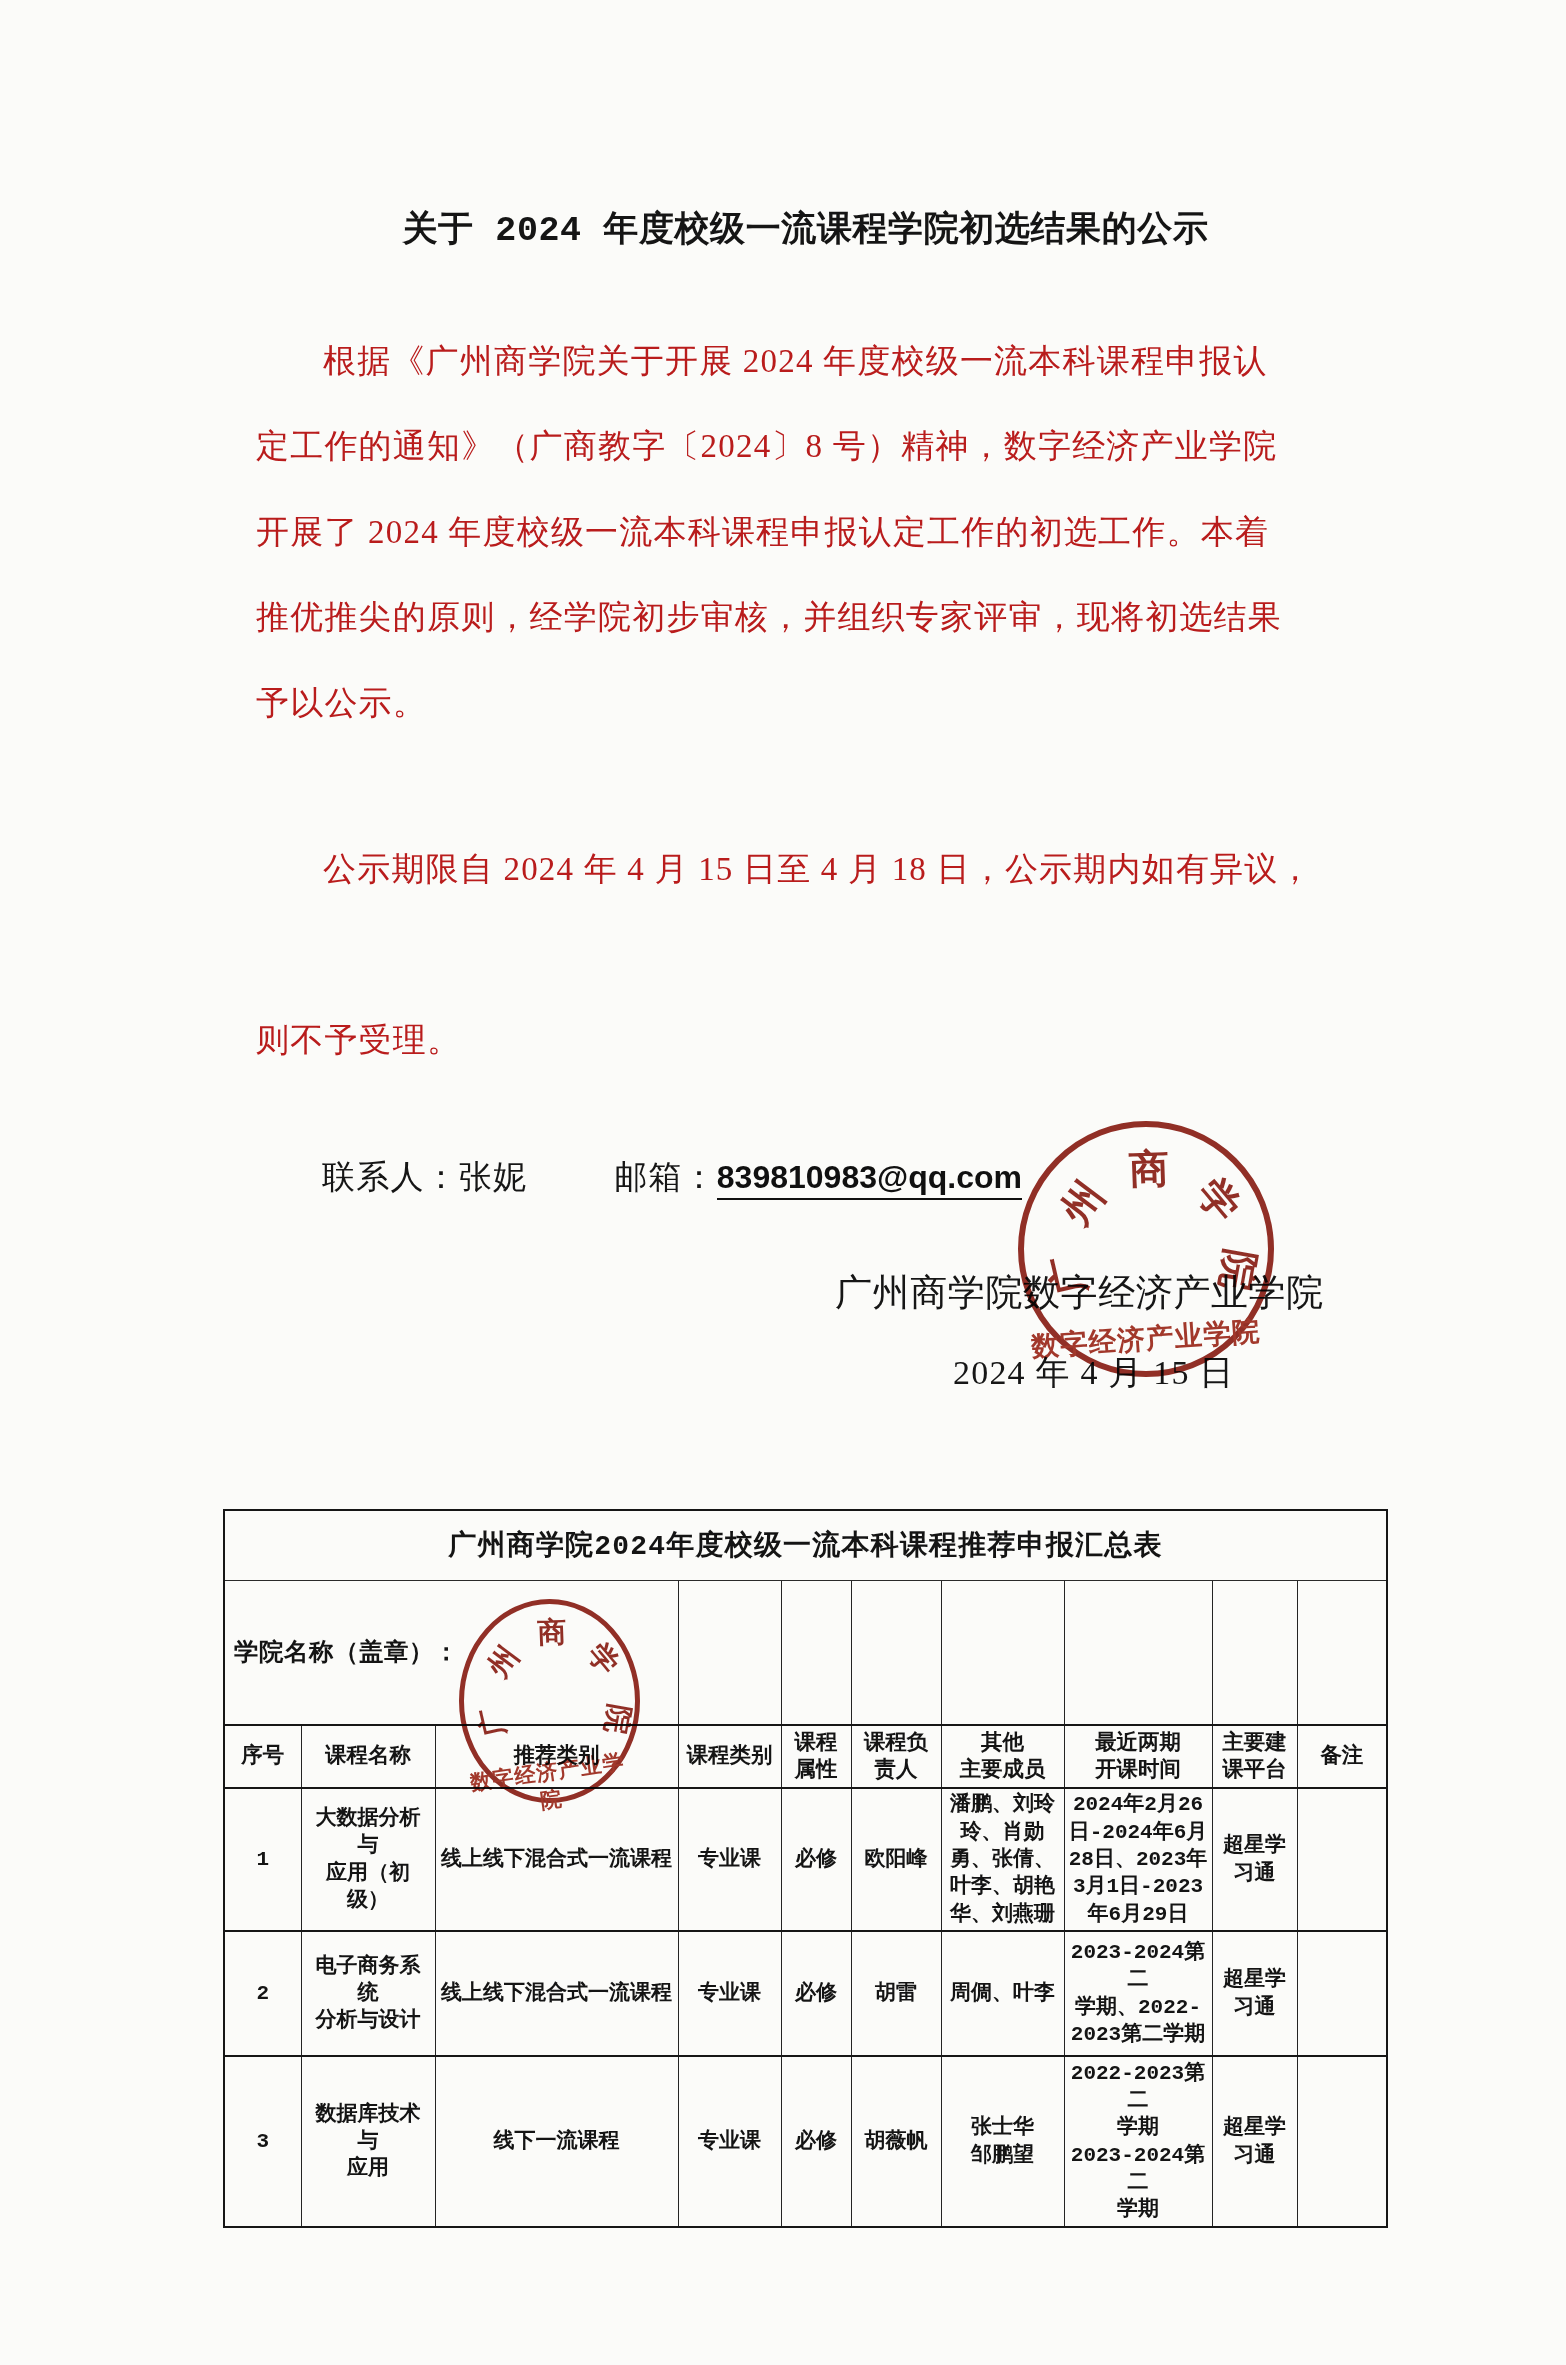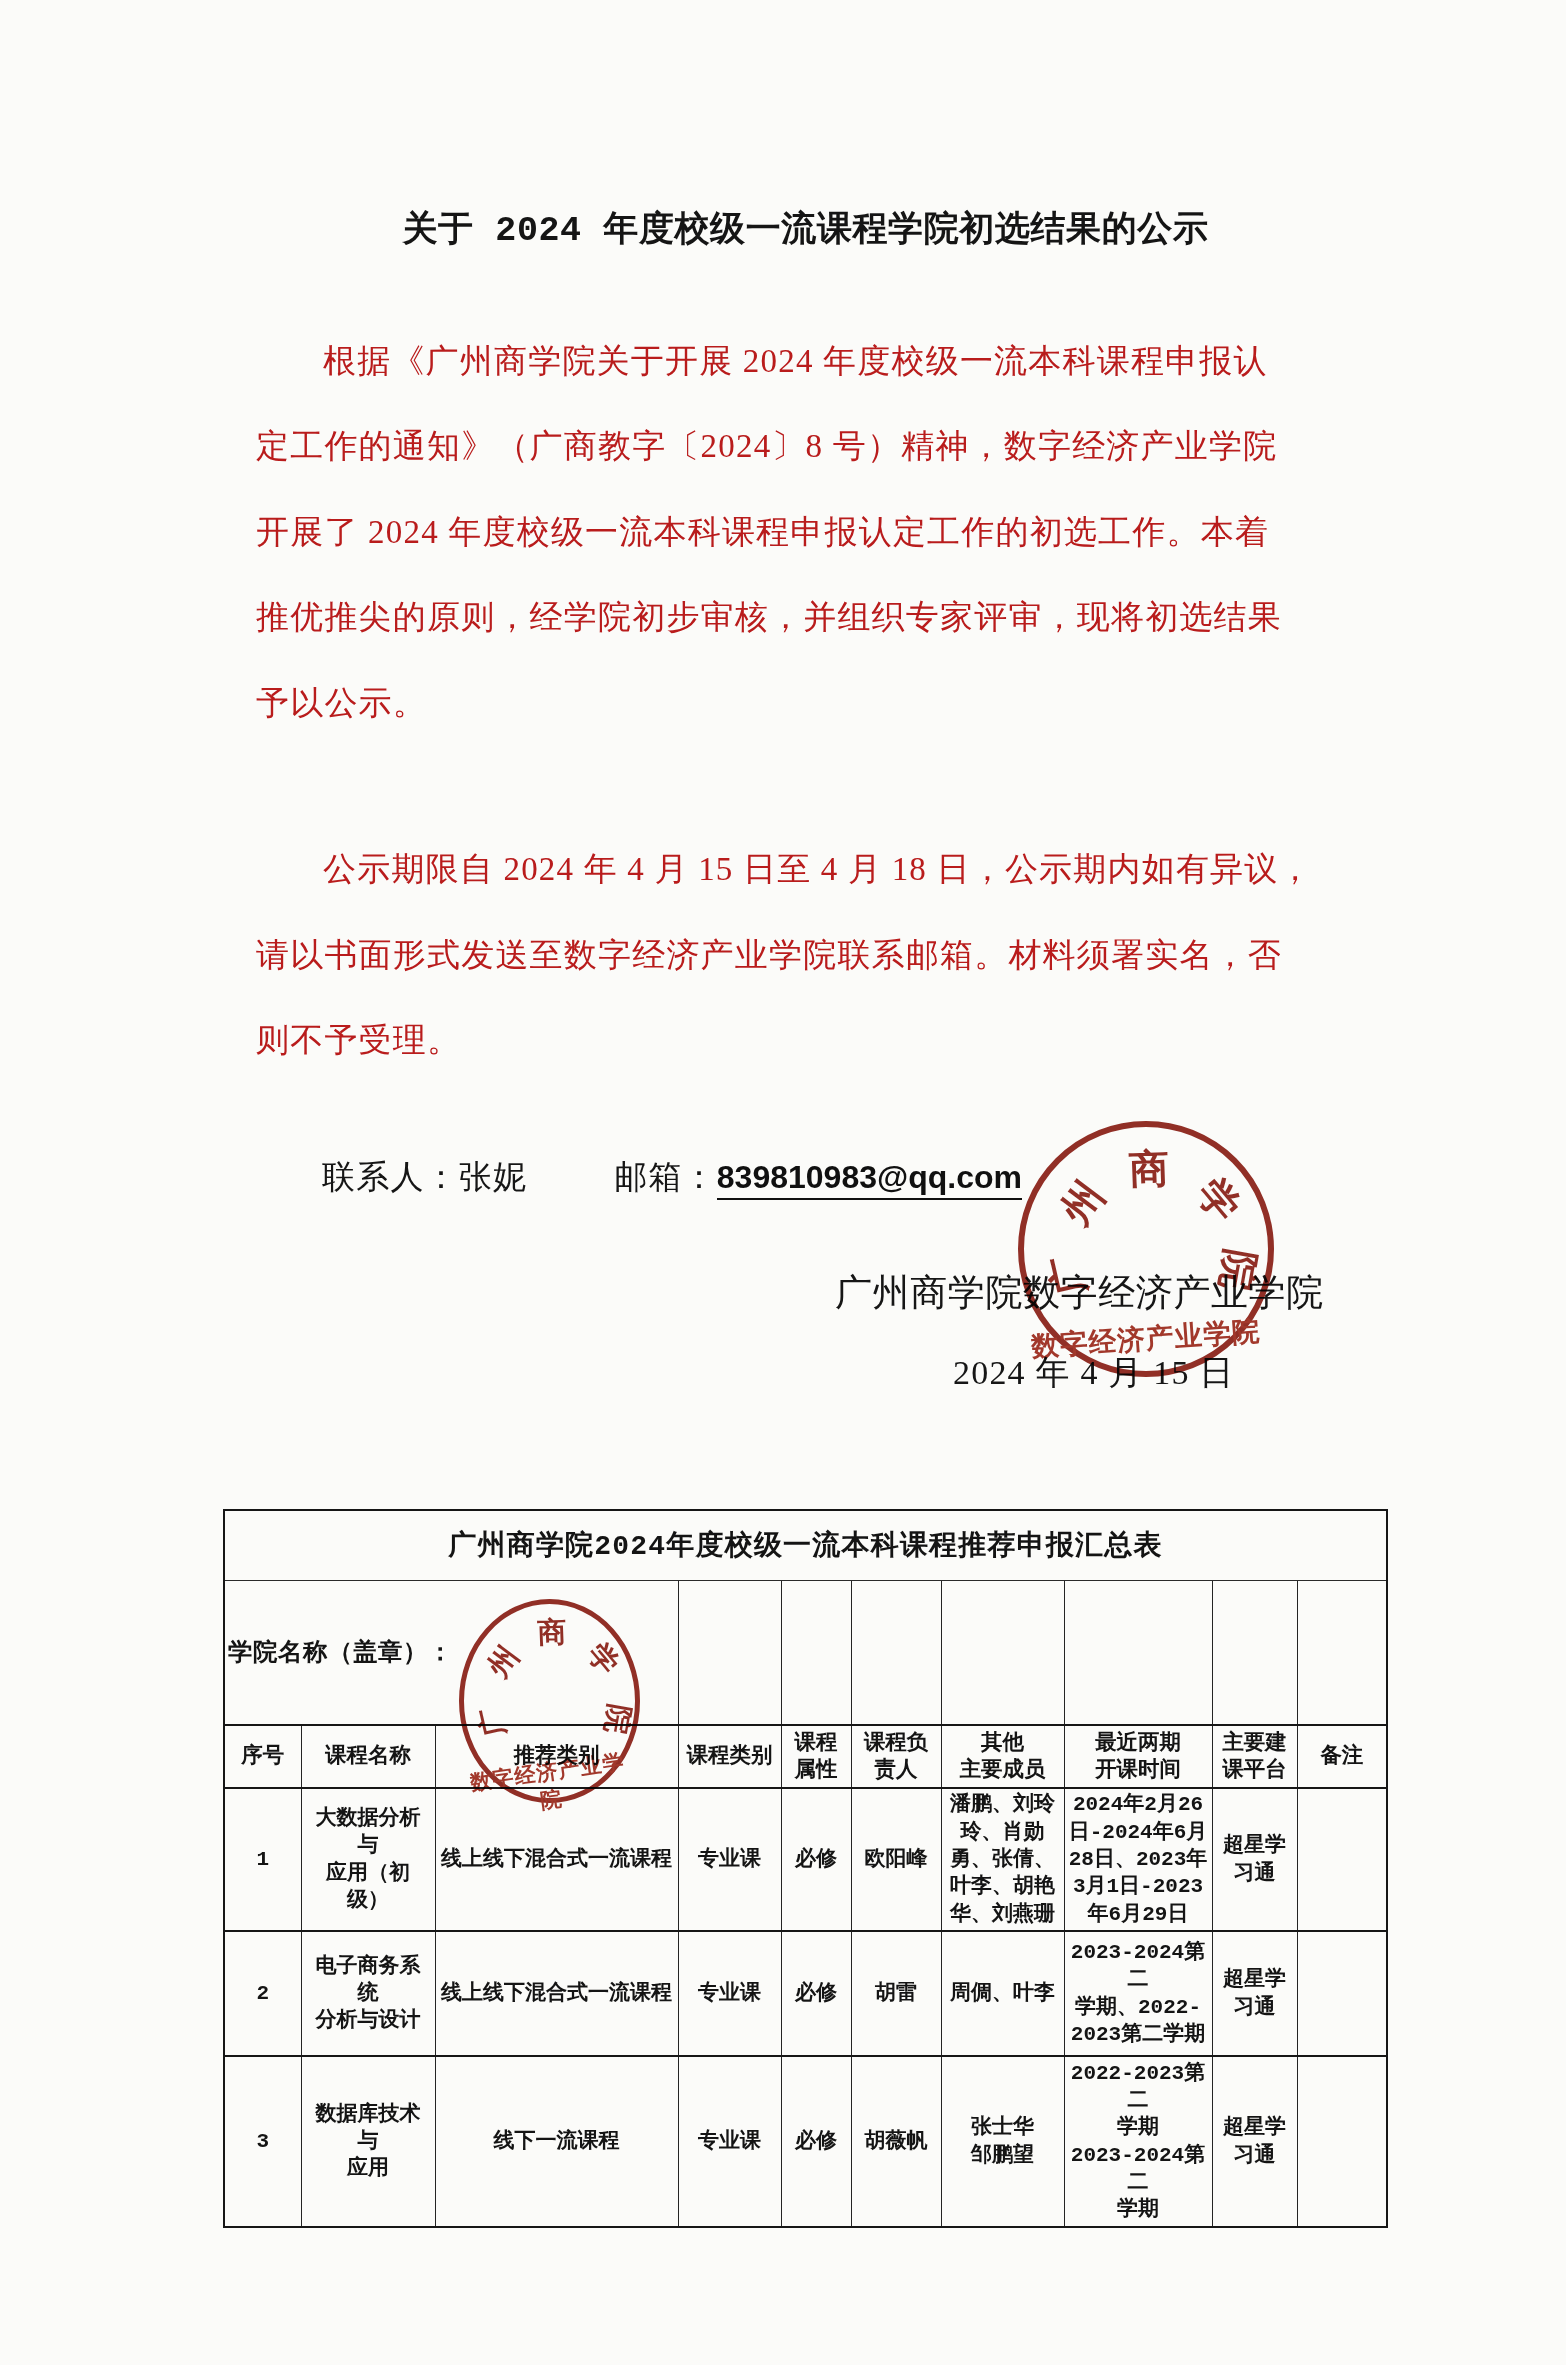--- a/index.html
+++ b/index.html
@@ -85,40 +85,39 @@
   .sum-table td,.sum-table th{
     border:1.2px solid #242424;
     text-align:center;vertical-align:middle;
     white-space:pre-line;word-break:break-all;
     padding:2.4px 3.7px;box-sizing:border-box;
   }
   .c0{width:77px}.c1{width:134px}.c2{width:243px}.c3{width:103px}.c4{width:70px}
   .c5{width:90px}.c6{width:123px}.c7{width:148px}.c8{width:85px}.c9{width:90px}
   .row-title td{height:70px;font-size:28px;letter-spacing:1.2px;border-bottom:1.2px solid #2a2a2a;}
   .row-stamp td{height:145px;font-size:24.4px;}
-  .row-stamp td.stamp-label{text-align:left;padding-left:3px;letter-spacing:0.6px;}
+  .row-stamp td.stamp-label{text-align:left;padding-left:9px;letter-spacing:0.6px;}
   .row-header th{height:63px;font-size:21.4px;border-top:2.4px solid #161616;border-bottom:2.4px solid #161616;line-height:1.25;}
   .row-data td{font-size:21px;line-height:1.3;border-top:2.4px solid #161616;}
   .r1 td{height:133px;} .r2 td{height:125px;} .r3 td{height:122px;}
 </style>
 </head>
 <body>
 
 <div class="page">
 
   <div class="doc-title">关于 2024 年度校级一流课程学院初选结果的公示</div>
 
   <div class="bodyline indent" style="top:339px">根据《广州商学院关于开展 2024 年度校级一流本科课程申报认</div>
   <div class="bodyline" style="top:424px">定工作的通知》（广商教字〔2024〕8 号）精神，数字经济产业学院</div>
   <div class="bodyline" style="top:510px">开展了 2024 年度校级一流本科课程申报认定工作的初选工作。本着</div>
   <div class="bodyline" style="top:681px">予以公示。</div>
   <div class="bodyline" style="top:595px">推优推尖的原则，经学院初步审核，并组织专家评审，现将初选结果</div>
 
   <div class="bodyline indent" style="top:847px">公示期限自 2024 年 4 月 15 日至 4 月 18 日，公示期内如有异议，</div>
-  <div class="bodyline" style="top:933px">请以书面形式发送至数字经济产业学院联系邮箱。材料须署实名，否</div>
   <div class="bodyline" style="top:1018px">则不予受理。</div>
 
   <div class="contact-row">
     <span>联系人：张妮</span>
     <span class="contact-gap"></span>
     <span>邮箱：</span>
     <a href="#" class="email-link">839810983@qq.com</a>
   </div>
 
   <div class="sig-org">广州商学院数字经济产业学院</div>

